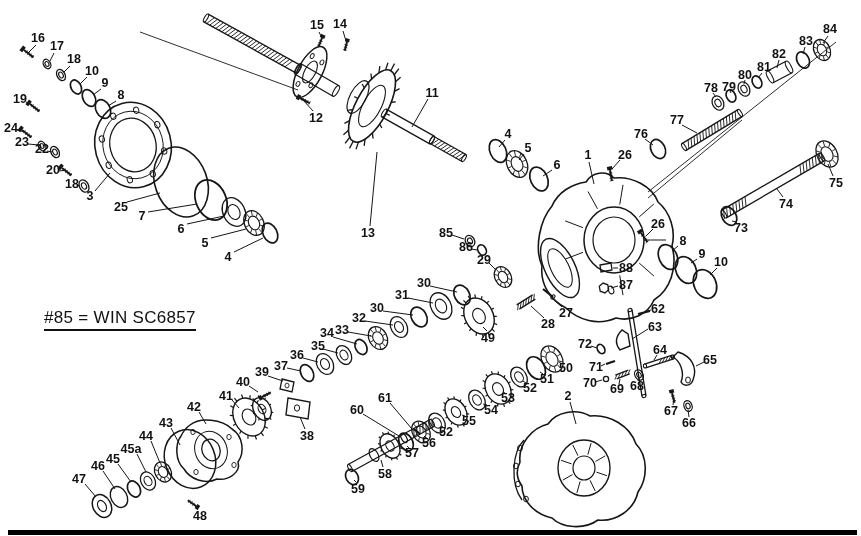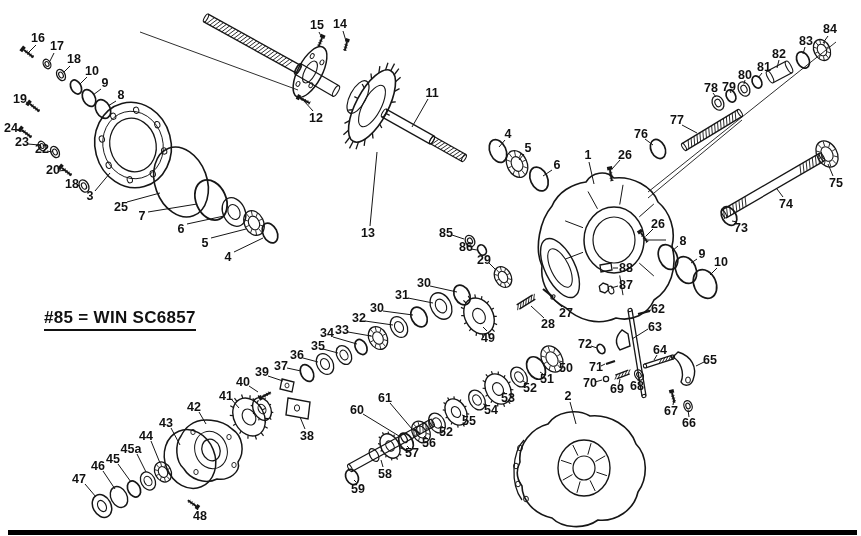--- a/index.html
+++ b/index.html
@@ -1,21 +1,21 @@
 <!DOCTYPE html>
 <html><head>
 <meta charset="utf-8">
 <style>
   html,body{margin:0;padding:0;background:#ffffff;}
   .stage{position:relative;width:861px;height:536px;background:#ffffff;overflow:hidden;
          font-family:"Liberation Sans",sans-serif;}
   .stage svg{position:absolute;left:0;top:0;}
   .callout-num{font-family:"Liberation Sans",sans-serif;font-size:12.5px;font-weight:700;
                fill:#111;text-anchor:middle;}
-  .note{position:absolute;left:44px;top:308px;font-size:17px;font-weight:700;color:#111;
+  .note{position:absolute;left:44px;top:308px;font-size:17px;font-weight:400;color:#111;
         border-bottom:2px solid #111;padding-bottom:1px;letter-spacing:.3px;}
   .bottom-rule{position:absolute;left:8px;top:530px;width:849px;height:5px;background:#000;}
 </style>
 </head>
 <body>
 
 <div class="stage">
   <svg width="861" height="536" viewBox="0 0 861 536">
     <g id="parts-layer">
         <g>

